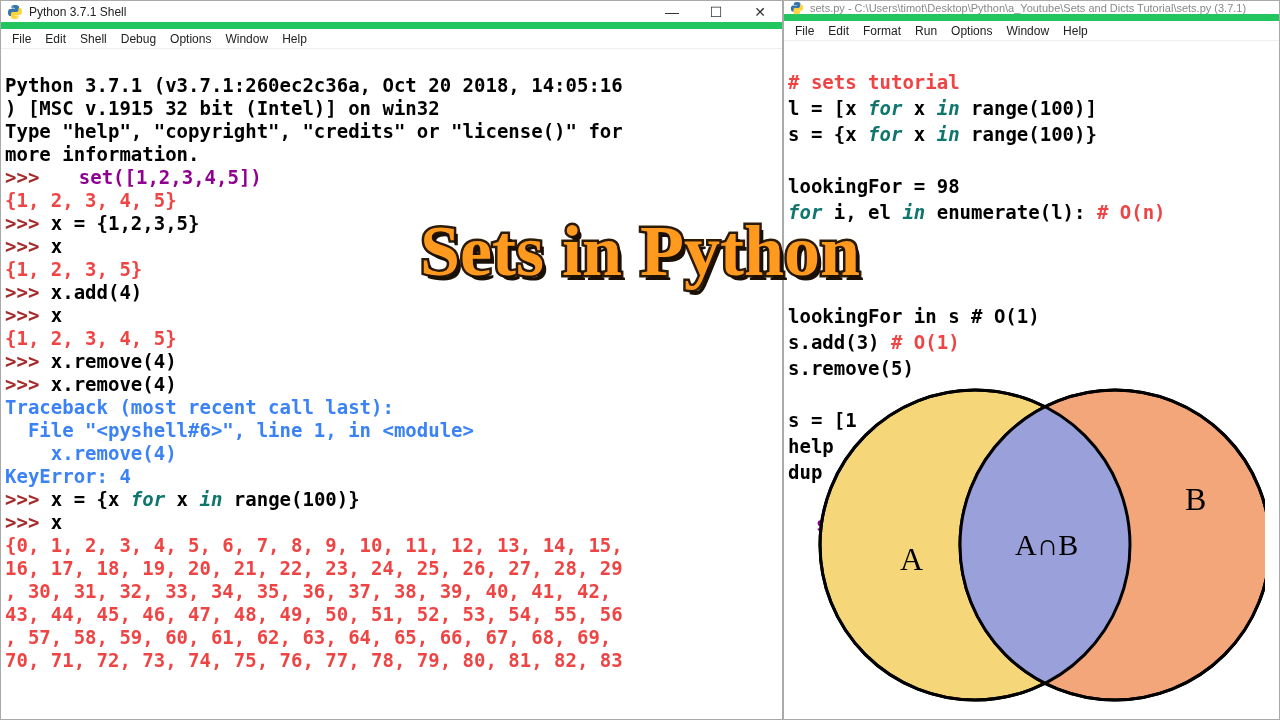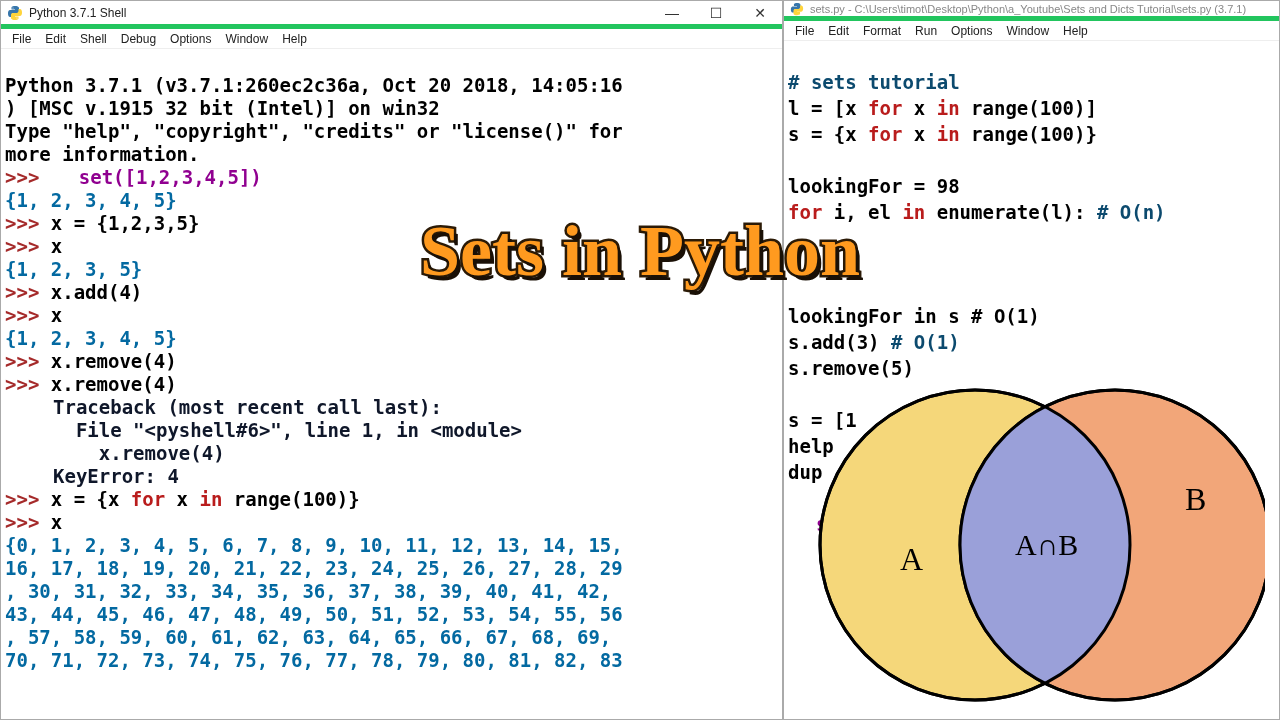--- a/index.html
+++ b/index.html
@@ -1,33 +1,33 @@
 <!DOCTYPE html>
 <html><head>
 <meta charset="utf-8">
 <style>
   * { box-sizing: border-box; }
   html, body { margin:0; padding:0; width:1280px; height:720px; overflow:hidden; font-family: "DejaVu Sans Mono","Consolas","Courier New",monospace; background:#e8e8e8; }
   .screen { position:relative; width:1280px; height:720px; }
   .pane { position:absolute; background:#fff; border:1px solid #aaa; }
-  .titlebar { height:28px; background:#fff; display:flex; align-items:center; font:12px "Segoe UI",Tahoma,sans-serif; color:#222; border-bottom:5px solid #22c55e; }
+  .titlebar { height:28px; background:#fff; display:flex; align-items:center; font:12px "Segoe UI",Tahoma,sans-serif; color:#222; border-bottom:7px solid #22c55e; }
   .titlebar .tb-icon { width:16px; height:16px; margin:0 6px; }
   .titlebar .tb-title { flex:1; white-space:nowrap; overflow:hidden; text-overflow:ellipsis; }
   .winbtns { display:flex; height:100%; }
   .winbtns div { width:44px; display:flex; align-items:center; justify-content:center; font-family:"Segoe UI",sans-serif; font-size:14px; color:#333; }
   .menubar { height:20px; display:flex; align-items:center; gap:0; font:12px "Segoe UI",Tahoma,sans-serif; color:#222; padding:0 4px; border-bottom:1px solid #eee; }
   .menubar span { padding:2px 7px; }
   .code { padding:2px 4px 0 4px; font-size:19px; line-height:23px; white-space:pre; color:#000; font-weight:bold; }
   .code .prompt { color:#8b0000; }          
   .code .prompt { color:#a52a2a; }
-  .code .kw   { color:#b91c1c; font-weight:bold; }
+  .code .kw   { color:#0f766e; font-weight:bold;font-style:italic; }
   .code .func { color:#900090;margin-left:28px; }           
-  .code .out  { color:#0369a1; }           
-  .code .err  { color:#0f172a;margin-left:48px; }              
-  .code .com  { color:#0c4a6e; }              
+  .code .out  { color:#ef4444; }           
+  .code .err  { color:#3b82f6; }              
+  .code .com  { color:#ef4444; }              
   .overlay-title {
     position:absolute; left:50%; top:210px; transform:translateX(-50%);
     font-family: "Comic Sans MS","Chalkboard SE",cursive;
     font-size:72px; font-weight:bold;
     color:#ff9a1f;
     -webkit-text-stroke:5px #2b1a06;
     paint-order: stroke fill;
     text-shadow: 4px 5px 0 #1a1006;
     white-space:nowrap;
     z-index:20;

